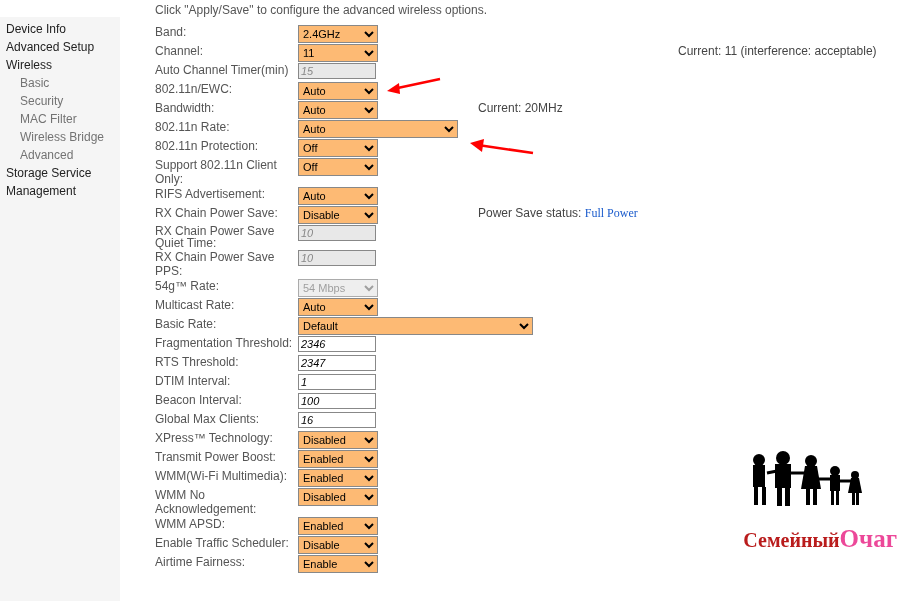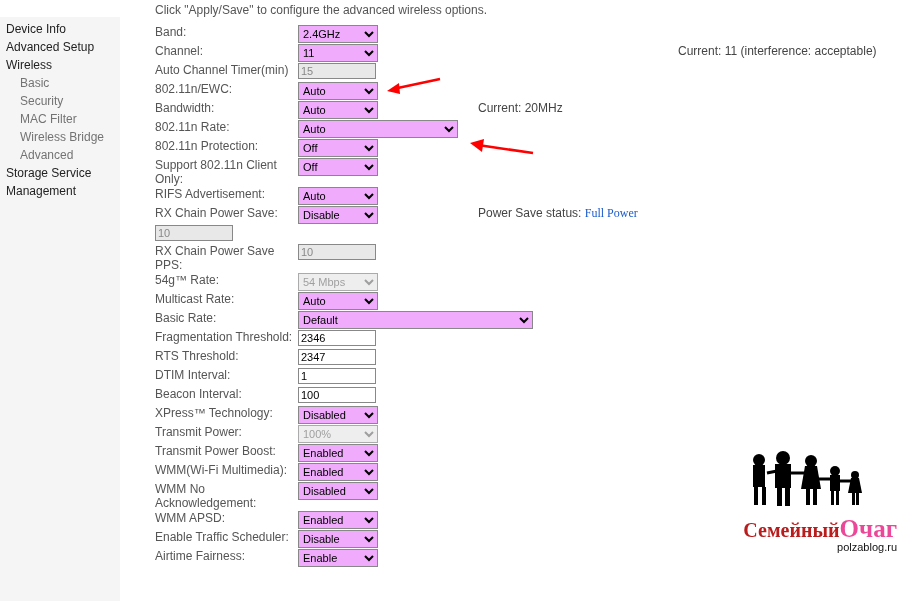--- a/index.html
+++ b/index.html
@@ -6,25 +6,25 @@
   body { font-family: Arial, sans-serif; font-size: 12px; color: #444; background: #fff; width: 903px; height: 601px; position: relative; overflow: hidden; }
   .sidebar { position: absolute; left: 0; top: 17px; width: 120px; background: #f5f5f5; height: 601px; padding-top: 3px; }
   .side-item { padding: 2px 6px; cursor: pointer; color: #333; }
   .side-sub { padding: 2px 6px 2px 20px; cursor: pointer; color: #737373; }
   .side-bold { color: #222; }
   .main { position: absolute; left: 155px; top: 3px; width: 740px; }
   .intro { margin-bottom: 8px; color: #555; }
   .row { display: flex; align-items: flex-start; min-height: 18px; margin-bottom: 1px; }
   .lbl { width: 143px; color: #555; }
   .ctrl { width: 160px; }
-  .ctrl select { width: 80px; height: 18px; font-size: 11px; background: #f0abfc; border: 1px solid #888; }
+  .ctrl select { width: 80px; height: 18px; font-size: 11px; background: #fdba74; border: 1px solid #888; }
   .ctrl select.wide { width: 160px; }
   .ctrl select.xwide { width: 235px; }
   .ctrl select.dis { background: #e8e8e8; color: #777; }
-  .ctrl input[type=text] { width: 78px; height: 16px; font-size: 11px; border: 1px solid #888; padding: 0 2px; }
+  .ctrl input[type=text] { width: 78px; height: 16px; font-size: 11px; border: 1px solid #888; padding: 0 2px; font-style: italic; }
   .ctrl input.dis { background: #e8e8e8; color: #888; }
   .extra { margin-left: 20px; color: #444; }
   .link { color: #1a5bcc; cursor: pointer; font-family: Liberation Serif, serif; }
   .arrow1 { position: absolute; left: 385px; top: 76px; pointer-events: none; }
   .arrow2 { position: absolute; left: 468px; top: 139px; pointer-events: none; }
   .watermark { position: absolute; right: 6px; bottom: 48px; text-align: right; pointer-events: none; }
   .wm-top { font-family: Georgia, serif; font-weight: bold; }
   .wm-red { color: #b91c1c; font-size: 20px; }
   .wm-blk { color: #ec4899; font-size: 25px; }
   .wm-sub { color: #111; font-size: 11px; margin-top: -2px; }
@@ -97,20 +97,21 @@
       <div class="ctrl"><select><option>Auto</option></select></div>
     </div>
 
   <div class="row">
       <div class="lbl">RX Chain Power Save:</div>
       <div class="ctrl"><select><option>Disable</option></select></div>
       <div class="extra"><span>Power Save status:</span> <span class="link">Full Power</span></div>
     </div>
 
   <div class="row">
+      <div class="lbl" style="line-height:12px;">RX Chain Power Save Quiet Time:</div>
       <div class="ctrl"><input type="text" class="dis" disabled="" value="10" style=""></div>
     </div>
 
   <div class="row">
       <div class="lbl">RX Chain Power Save PPS:</div>
       <div class="ctrl"><input type="text" class="dis" disabled="" value="10" style=""></div>
     </div>
 
   <div class="row">
       <div class="lbl">54g™ Rate:</div>
@@ -140,30 +141,30 @@
   <div class="row">
       <div class="lbl">DTIM Interval:</div>
       <div class="ctrl"><input type="text" value="1" style=""></div>
     </div>
 
   <div class="row">
       <div class="lbl">Beacon Interval:</div>
       <div class="ctrl"><input type="text" value="100" style=""></div>
     </div>
 
+  <div class="row">
+      <div class="lbl">Global Max Clients:</div>
+      <div class="ctrl"><input type="text" value="16" style=""></div>
+    </div>
 
   <div class="row">
       <div class="lbl">XPress™ Technology:</div>
       <div class="ctrl"><select><option>Disabled</option></select></div>
     </div>
 
-  <div class="row">
-      <div class="lbl">Transmit Power:</div>
-      <div class="ctrl"><select class="dis" disabled=""><option>100%</option></select></div>
-    </div>
 
   <div class="row">
       <div class="lbl">Transmit Power Boost:</div>
       <div class="ctrl"><select><option>Enabled</option></select></div>
     </div>
 
   <div class="row">
       <div class="lbl">WMM(Wi-Fi Multimedia):</div>
       <div class="ctrl"><select><option>Enabled</option></select></div>
     </div>
@@ -223,14 +224,13 @@
       <rect x="121" y="42" width="3" height="12"></rect>
     <line x1="32" y1="22" x2="42" y2="20" stroke="#000" stroke-width="3"></line>
     <line x1="56" y1="22" x2="70" y2="22" stroke="#000" stroke-width="3"></line>
     <line x1="84" y1="28" x2="96" y2="28" stroke="#000" stroke-width="3"></line>
     <line x1="104" y1="30" x2="116" y2="30" stroke="#000" stroke-width="3"></line>
   </g>
 </svg>
 
 <div class="watermark">
   <div class="wm-top"><span class="wm-red">Семейный</span><span class="wm-blk">Очаг</span></div>
-  <div class="wm-sub">polzablog.ru</div>
 </div>
 
 </body></html>

